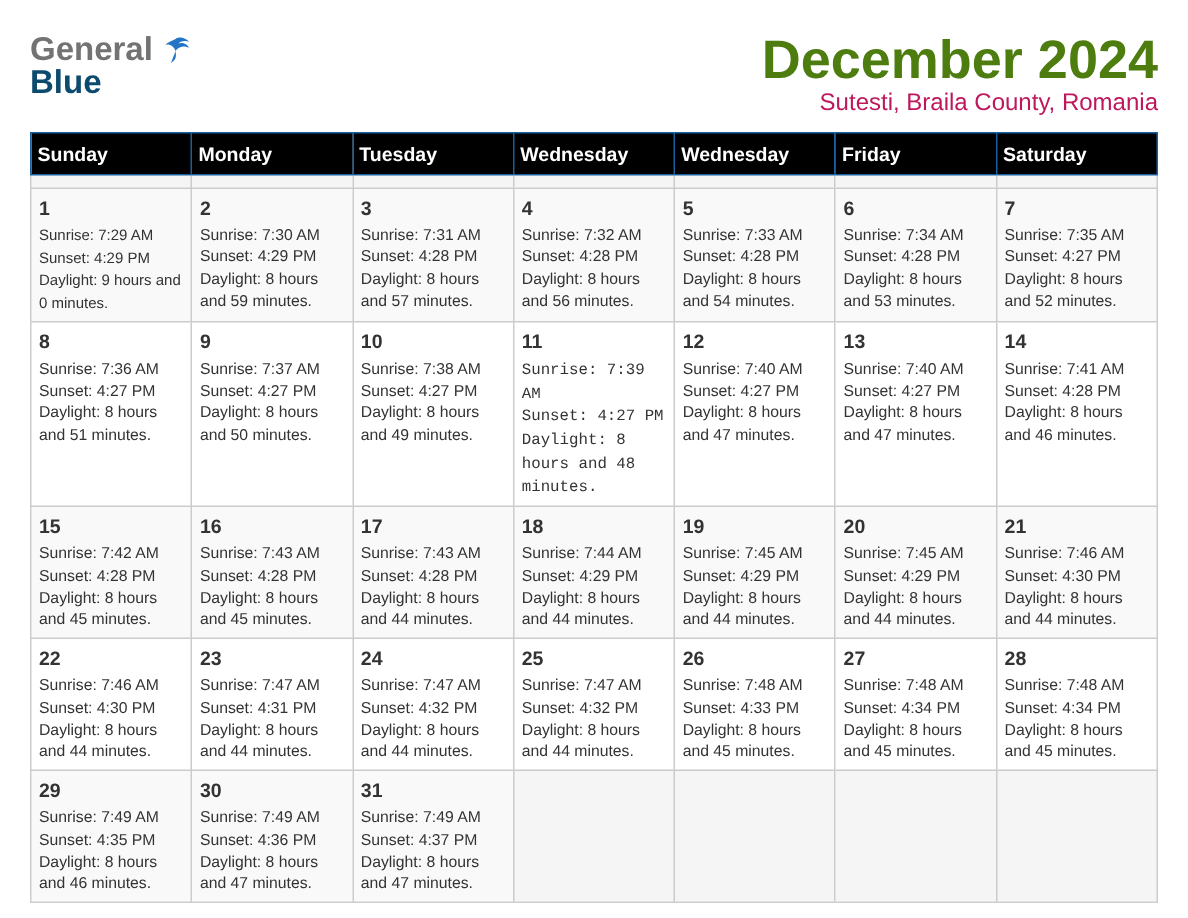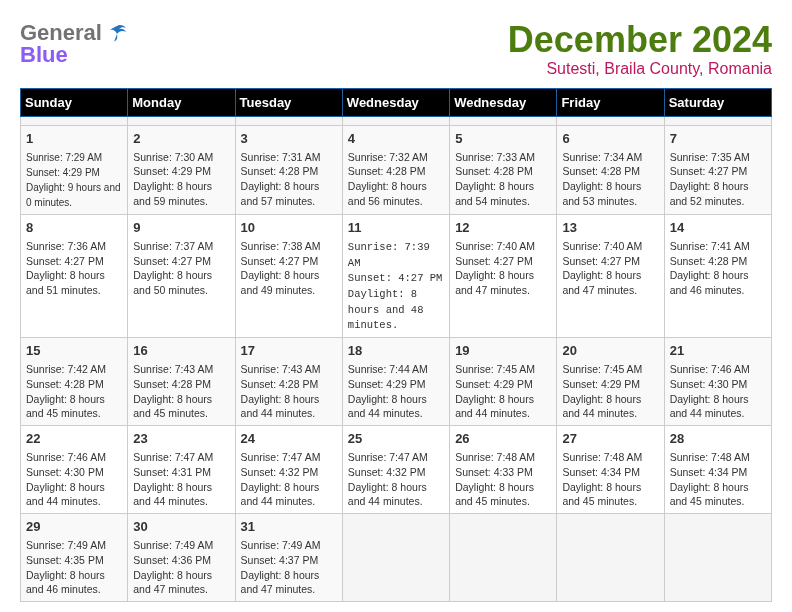--- a/index.html
+++ b/index.html
@@ -82,21 +82,21 @@
 
 <div class="header">
   <div class="logo">
     <div class="logo-row">
       <span style="font-size:22px;font-weight:bold;color:#737373;">General</span>
       <svg width="22" height="22" viewBox="0 0 22 22" style="margin-left:2px;">
         <path d="M11 4 C13 2, 18 3, 20 6 C18 5, 15 5, 13 7 C15 6, 19 7, 20 10 C17 8, 13 9, 11 12 C10 9, 7 7, 4 8 C6 6, 9 5, 11 4Z" fill="#2274c5"></path>
         <path d="M11 12 C10 15, 9 17, 8 20 C10 18, 12 18, 11 12Z" fill="#2274c5"></path>
       </svg>
     </div>
-    <span style="font-size:22px;font-weight:bold;color:#8b5cf6;margin-top:-4px;">Blue</span>
+    <span style="font-size:22px;font-weight:bold;color:#0c4a6e;margin-top:-4px;">Blue</span>
   </div>
   <div class="title-area">
     <div class="month-title">December 2024</div>
     <div class="subtitle">Sutesti, Braila County, Romania</div>
   </div>
 </div>
 
 <table class="calendar">
   <thead>
     <tr>

